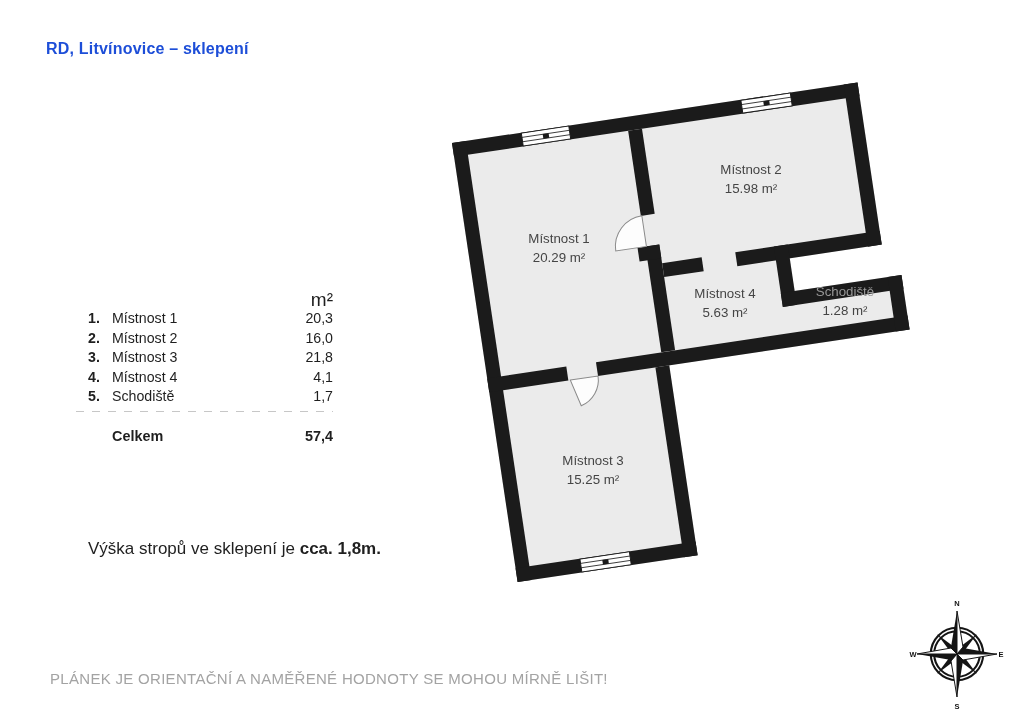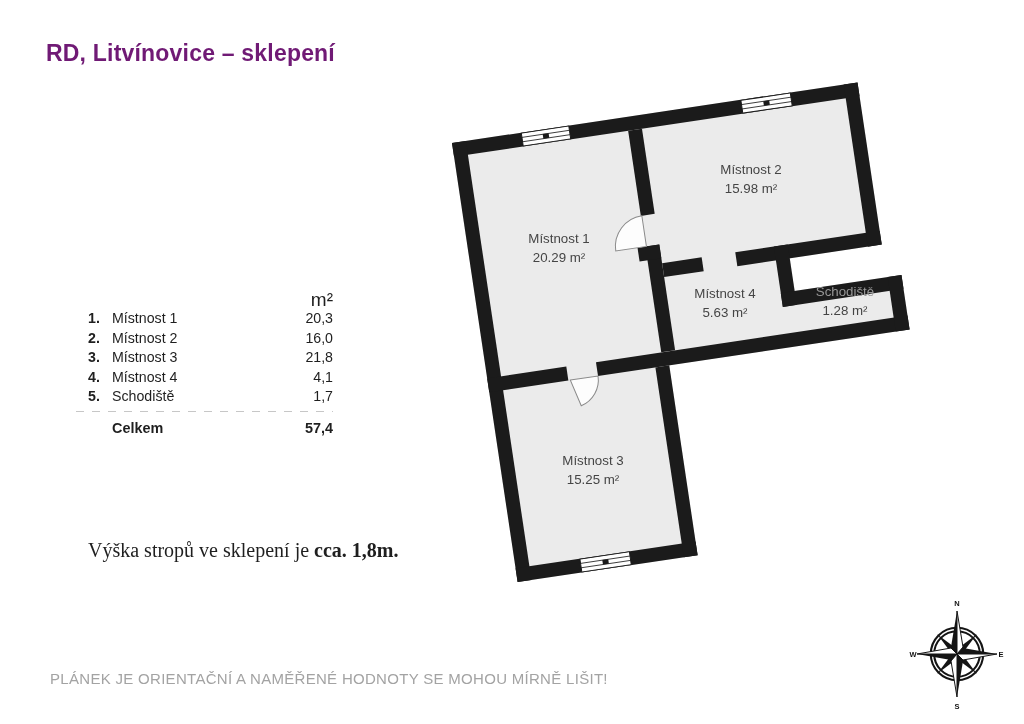--- a/index.html
+++ b/index.html
@@ -3,36 +3,36 @@
 <meta charset="utf-8">
 <style>
   html,body{margin:0;padding:0;}
   body{
     width:1024px;height:724px;position:relative;overflow:hidden;
     background:#ffffff;font-family:"Liberation Sans",sans-serif;
     -webkit-font-smoothing:antialiased;
   }
   .page-title{
     position:absolute;left:46px;top:40px;
-    font-size:23px;font-weight:bold;color:#701a75;letter-spacing:.2px;
+    font-size:16px;font-weight:bold;color:#1d4ed8;letter-spacing:.2px;
     white-space:nowrap;
   }
   
   .legend{position:absolute;left:76px;top:289px;width:257px;color:#1f1f1f;}
   .legend-header{height:21px;font-size:19px;text-align:right;}
   .legend-row{display:flex;height:19.5px;font-size:14.2px;align-items:baseline;}
   .legend-row .num{width:24px;padding-left:12px;font-weight:bold;box-sizing:content-box;}
   .legend-row .rname{flex:1;}
   .legend-row .rval{text-align:left;}
   .legend-sep{height:1.5px;margin-top:3px;
     background:repeating-linear-gradient(90deg,#c7c7c7 0 8px,transparent 8px 16px);}
-  .legend-total{display:flex;font-size:14.4px;font-weight:bold;margin-top:8px;}
+  .legend-total{display:flex;font-size:14.4px;font-weight:bold;margin-top:16px;}
   .legend-total .tname{flex:1;padding-left:36px;}
   .legend-total .tval{text-align:right;}
-  .note{position:absolute;left:88px;top:539px;font-size:20px;color:#1f1f1f;white-space:nowrap;font-family:Liberation Serif, serif;}
+  .note{position:absolute;left:88px;top:539px;font-size:17px;color:#1f1f1f;white-space:nowrap;}
   .note b{font-weight:bold;}
   .disclaimer{
     position:absolute;left:50px;top:670px;
     font-size:15px;color:#a3a3a3;letter-spacing:.3px;white-space:nowrap;
   }
   
   .plan-svg{position:absolute;left:0;top:0;}
   .rlabel{
     position:absolute;transform:translateX(-50%);text-align:center;
     font-size:13.3px;line-height:19px;color:#454545;white-space:nowrap;

